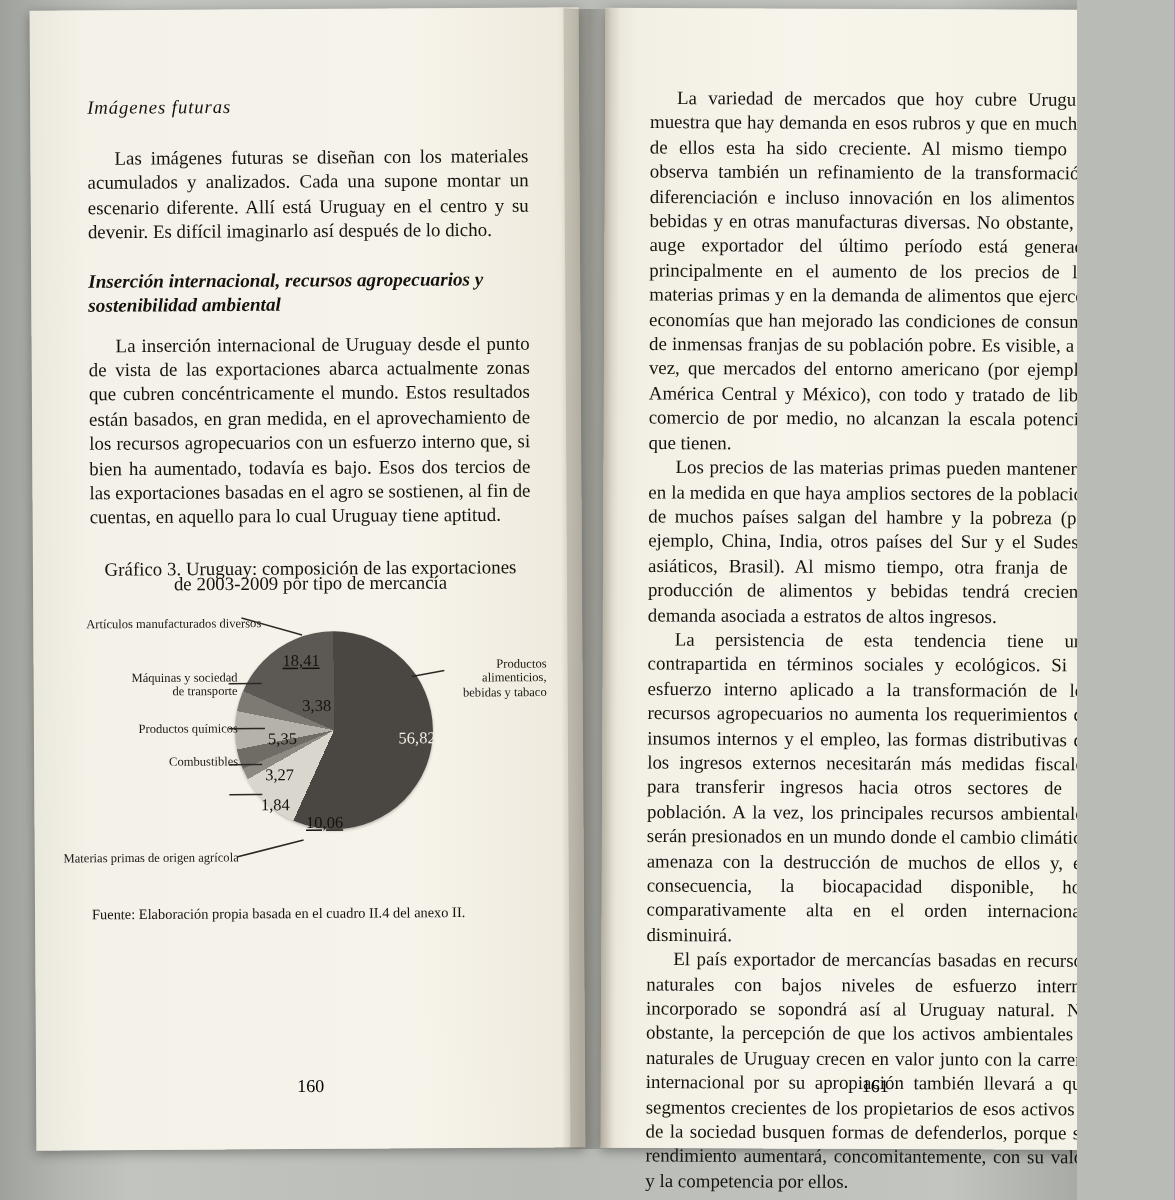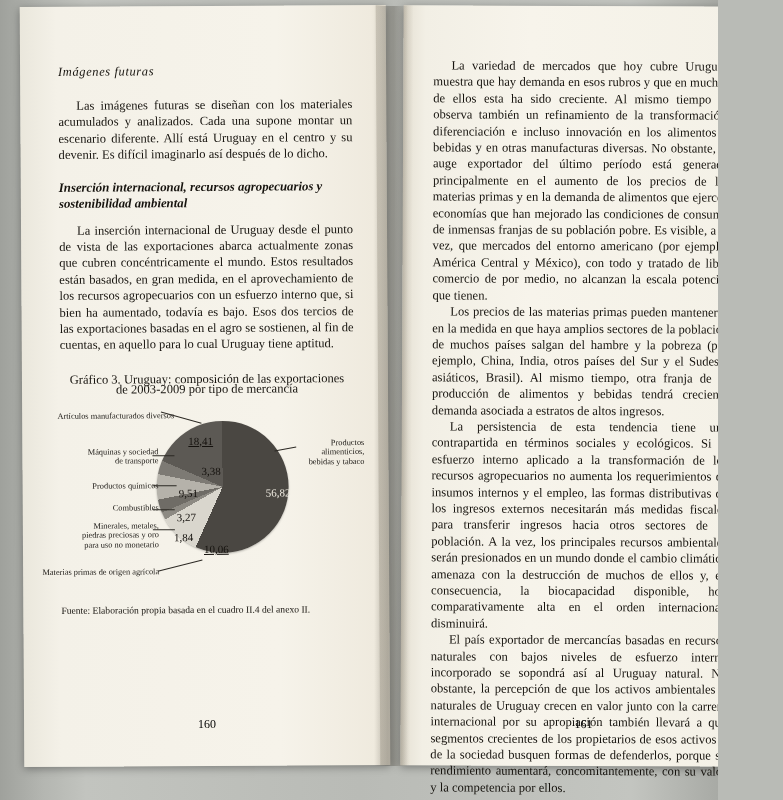--- a/index.html
+++ b/index.html
@@ -180,34 +180,31 @@
         <div class="fig-title">Gráfico 3. Uruguay: composición de las exportaciones</div>
         <div class="fig-title" style="margin-top:-12px">de 2003-2009 por tipo de mercancía</div>
 
         <div class="fig-wrap">
           <div class="pie" id="pie" style="background: conic-gradient(rgb(74, 71, 66) 0deg, rgb(74, 71, 66) 204.57deg, rgb(217, 214, 205) 204.57deg, rgb(217, 214, 205) 240.79deg, rgb(141, 138, 131) 240.79deg, rgb(141, 138, 131) 247.42deg, rgb(111, 108, 102) 247.42deg, rgb(111, 108, 102) 259.19deg, rgb(181, 178, 170) 259.19deg, rgb(181, 178, 170) 281.55deg, rgb(125, 122, 116) 281.55deg, rgb(125, 122, 116) 293.72deg, rgb(92, 89, 84) 293.72deg, rgb(92, 89, 84) 360deg);"></div>
 
           <div class="val ondark" style="left:205px; top:84px;">56,82</div>
           <div class="val onwhite" style="left:143px; top:140px;text-decoration:underline;">10,06</div>
           <div class="val onwhite" style="left:113px; top:128px;">1,84</div>
           <div class="val onwhite" style="left:116px; top:108px;">3,27</div>
-          <div class="val onwhite" style="left:118px; top:84px;">9,51</div>
+          <div class="val onwhite" style="left:118px; top:84px;">5,35</div>
           <div class="val onwhite" style="left:118px; top:62px;margin-left:23px;">3,38</div>
           <div class="val onwhite" style="left:128px; top:32px;text-decoration:underline;">18,41</div>
 
           <div class="lbl leftal" style="left:-14px; top:8px; width:128px;">Artículos manufacturados diversos</div>
           <div class="lbl right" style="left:234px; top:36px; width:70px;">Productos alimenticios,
 bebidas y tabaco</div>
           <div class="lbl leftal" style="left:-14px; top:44px; width:112px;">Máquinas y sociedad
 de transporte</div>
           <div class="lbl leftal" style="left:-14px; top:78px; width:112px;">Productos químicos</div>
           <div class="lbl leftal" style="left:-14px; top:100px; width:112px;">Combustibles</div>
-          <div class="lbl leftal" style="left:-24px; top:118px; width:122px;">Minerales, metales,
-piedras preciosas y oro
-para uso no monetario</div>
           <div class="lbl leftal" style="left:-26px; top:164px; width:124px;">Materias primas de origen agrícola</div>
 
           <div class="leader" style="left:100px; top:14px; width:42px; transform:rotate(16deg);"></div>
           <div class="leader" style="left:214px; top:46px; width:22px; transform:rotate(-10deg);"></div>
           <div class="leader" style="left:92px; top:52px; width:22px;"></div>
           <div class="leader" style="left:92px; top:82px; width:24px;"></div>
           <div class="leader" style="left:92px; top:106px; width:22px;"></div>
           <div class="leader" style="left:92px; top:126px; width:22px;"></div>
           <div class="leader" style="left:96px; top:162px; width:46px; transform:rotate(-14deg);"></div>
         </div>

